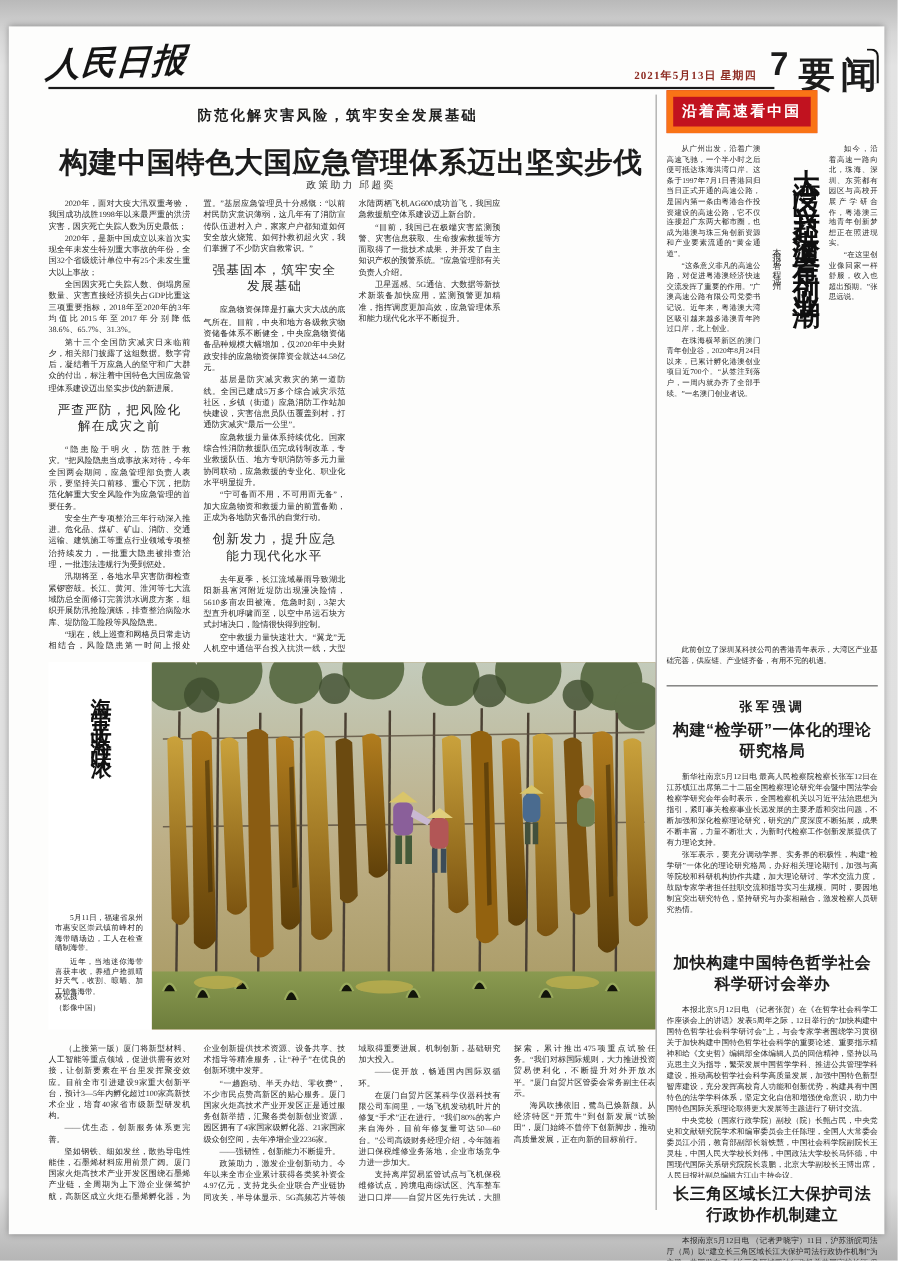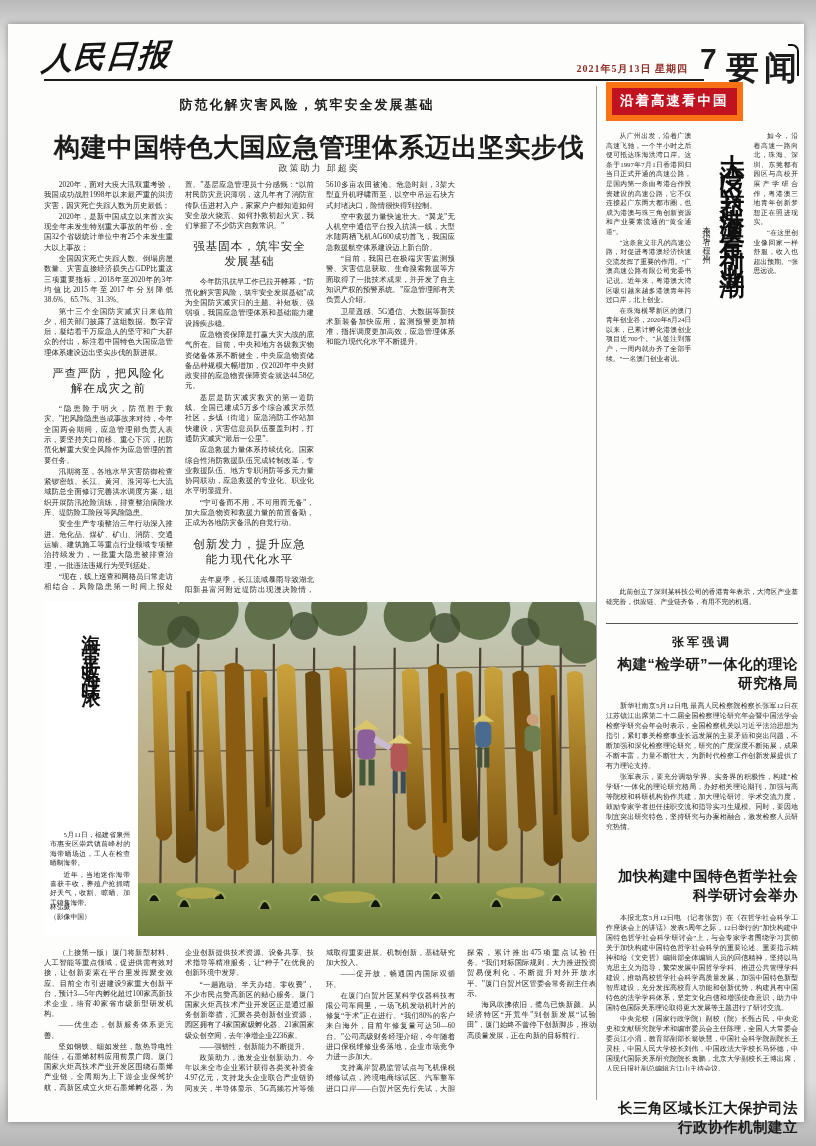--- a/index.html
+++ b/index.html
@@ -84,21 +84,21 @@
   .feat-headline{
     writing-mode:vertical-rl;font-size:25px;font-weight:900;letter-spacing:11px;
     font-family:"Liberation Sans",sans-serif;margin:2px 4px 0 4px;height:440px;color:#0f0f0f;
   }
   .feat-right{width:46px;}
   .feat-bottom{font-size:6.8px;line-height:9.6px;text-align:justify;margin-top:4px;overflow:hidden;height:28px;}
   .feat-bottom p{margin:0;text-indent:2em;}
   .rail-rule{border:none;border-top:1px solid #555;margin:8px 0 10px;}
   .rail-kicker{text-align:center;font-size:12px;font-weight:900;letter-spacing:3px;
     font-family:"Liberation Sans",sans-serif;margin:2px 0 4px;}
-  .rail-headline{text-align:right;font-size:14.5px;font-weight:900;letter-spacing:.5px;
+  .rail-headline{text-align:center;font-size:14.5px;font-weight:900;letter-spacing:.5px;
     font-family:"Liberation Sans",sans-serif;margin:4px 0 8px;line-height:19px;}
   .rail-body{font-size:7px;line-height:10px;text-align:justify;color:#2a2a2a;overflow:hidden;}
   .rail-body p{margin:0 0 1px;text-indent:2em;}
 </style>
 </head>
 <body>
 
 <div class="page">
 
   <div class="masthead">人民日报</div>
@@ -115,27 +115,26 @@
   <div class="art-body">
     <div>
         <p>2020年，面对大疫大汛双重考验，我国成功战胜1998年以来最严重的洪涝灾害，因灾死亡失踪人数为历史最低；</p>
         <p>2020年，是新中国成立以来首次实现全年未发生特别重大事故的年份，全国32个省级统计单位中有25个未发生重大以上事故；</p>
         <p>全国因灾死亡失踪人数、倒塌房屋数量、灾害直接经济损失占GDP比重这三项重要指标，2018年至2020年的3年均值比2015年至2017年分别降低38.6%、65.7%、31.3%。</p>
         <p>第十三个全国防灾减灾日来临前夕，相关部门披露了这组数据。数字背后，凝结着千万应急人的坚守和广大群众的付出，标注着中国特色大国应急管理体系建设迈出坚实步伐的新进展。</p>
       </div>
     <h3>严查严防，把风险化解在成灾之前</h3>
     <div>
         <p>“隐患险于明火，防范胜于救灾。”把风险隐患当成事故来对待，今年全国两会期间，应急管理部负责人表示，要坚持关口前移、重心下沉，把防范化解重大安全风险作为应急管理的首要任务。</p>
+        <p>安全生产专项整治三年行动深入推进。危化品、煤矿、矿山、消防、交通运输、建筑施工等重点行业领域专项整治持续发力，一批重大隐患被排查治理，一批违法违规行为受到惩处。</p>
         <p>汛期将至，各地水旱灾害防御检查紧锣密鼓。长江、黄河、淮河等七大流域防总全面修订完善洪水调度方案，组织开展防汛抢险演练，排查整治病险水库、堤防险工险段等风险隐患。</p>
-        <p>安全生产专项整治三年行动深入推进。危化品、煤矿、矿山、消防、交通运输、建筑施工等重点行业领域专项整治持续发力，一批重大隐患被排查治理，一批违法违规行为受到惩处。</p>
         <p>“现在，线上巡查和网格员日常走访相结合，风险隐患第一时间上报处置。”基层应急管理员十分感慨：“以前村民防灾意识薄弱，这几年有了消防宣传队伍进村入户，家家户户都知道如何安全放火烧荒、如何扑救初起火灾，我们掌握了不少防灾自救常识。”</p>
       </div>
     <h3>强基固本，筑牢安全发展基础</h3>
     <div>
-        <p>今年防汛抗旱工作已拉开帷幕，“防范化解灾害风险，筑牢安全发展基础”成为全国防灾减灾日的主题。补短板、强弱项，我国应急管理体系和基础能力建设蹄疾步稳。</p>
         <p>应急物资保障是打赢大灾大战的底气所在。目前，中央和地方各级救灾物资储备体系不断健全，中央应急物资储备品种规模大幅增加，仅2020年中央财政安排的应急物资保障资金就达44.58亿元。</p>
         <p>基层是防灾减灾救灾的第一道防线。全国已建成5万多个综合减灾示范社区，乡镇（街道）应急消防工作站加快建设，灾害信息员队伍覆盖到村，打通防灾减灾“最后一公里”。</p>
         <p>应急救援力量体系持续优化。国家综合性消防救援队伍完成转制改革，专业救援队伍、地方专职消防等多元力量协同联动，应急救援的专业化、职业化水平明显提升。</p>
         <p>“宁可备而不用，不可用而无备”，加大应急物资和救援力量的前置备勤，正成为各地防灾备汛的自觉行动。</p>
       </div>
     <h3>创新发力，提升应急能力现代化水平</h3>
     <div>
         <p>去年夏季，长江流域暴雨导致湖北阳新县富河附近堤防出现漫决险情，5610多亩农田被淹。危急时刻，3架大型直升机呼啸而至，以空中吊运石块方式封堵决口，险情很快得到控制。</p>
         <p>空中救援力量快速壮大。“翼龙”无人机空中通信平台投入抗洪一线，大型水陆两栖飞机AG600成功首飞，我国应急救援航空体系建设迈上新台阶。</p>
         <p>“目前，我国已在极端灾害监测预警、灾害信息获取、生命搜索救援等方面取得了一批技术成果，并开发了自主知识产权的预警系统。”应急管理部有关负责人介绍。</p>
@@ -329,21 +328,21 @@
 
     <div>
       <div class="rail-headline" style="margin-top:14px">加快构建中国特色哲学社会科学研讨会举办</div>
       <div class="rail-body" style="height:158px">
           <p>本报北京5月12日电  （记者张贺）在《在哲学社会科学工作座谈会上的讲话》发表5周年之际，12日举行的“加快构建中国特色哲学社会科学研讨会”上，与会专家学者围绕学习贯彻关于加快构建中国特色哲学社会科学的重要论述、重要指示精神和给《文史哲》编辑部全体编辑人员的回信精神，坚持以马克思主义为指导，繁荣发展中国哲学学科、推进公共管理学科建设，推动高校哲学社会科学高质量发展，加强中国特色新型智库建设，充分发挥高校育人功能和创新优势，构建具有中国特色的法学学科体系，坚定文化自信和增强使命意识，助力中国特色国际关系理论取得更大发展等主题进行了研讨交流。</p>
           <p>中央党校（国家行政学院）副校（院）长甄占民，中央党史和文献研究院学术和编审委员会主任陈理，全国人大常委会委员江小涓，教育部副部长翁铁慧，中国社会科学院副院长王灵桂，中国人民大学校长刘伟，中国政法大学校长马怀德，中国现代国际关系研究院院长袁鹏，北京大学副校长王博出席，人民日报社副总编辑方江山主持会议。</p>
         </div>
     </div>
 
     <div>
-      <div class="rail-headline" style="margin-top:28px">长三角区域长江大保护司法行政协作机制建立</div>
+      <div class="rail-headline" style="margin-top:6px">长三角区域长江大保护司法行政协作机制建立</div>
       <div class="rail-body" style="height:108px">
           <p>本报南京5月12日电  （记者尹晓宇）11日，沪苏浙皖司法厅（局）以“建立长三角区域长江大保护司法行政协作机制”为主题，共同发布了《长三角区域司法行政机关共同守护长江 促进绿色发展——沪苏浙皖司法厅（局）贯彻实施〈长江保护法〉用法治力量守护长江母亲河共同宣言》，并共同签署了《关于建立长三角区域长江大保护司法行政协作方案》。</p>
         </div>
     </div>
 
     
   </div>
 
 </div>
 

